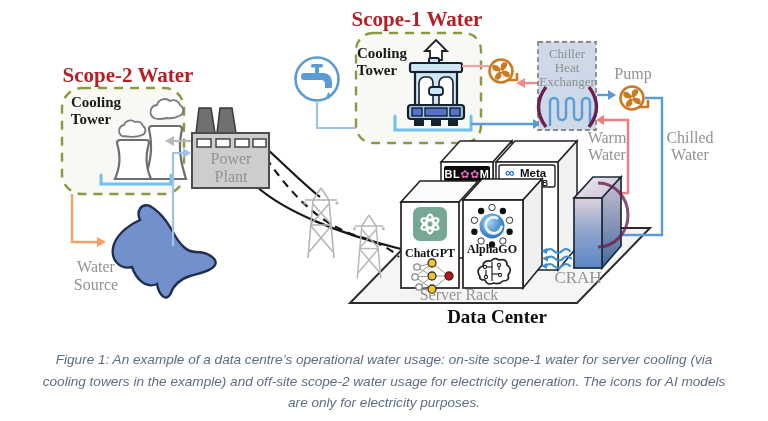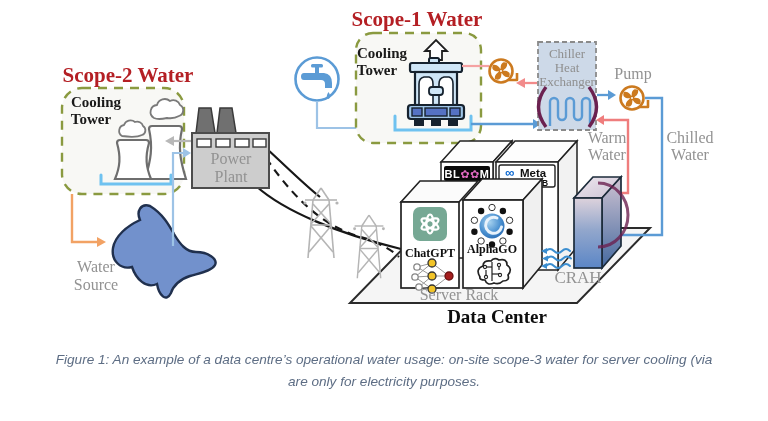--- a/index.html
+++ b/index.html
@@ -307,16 +307,17 @@
     <polygon points="602,198 621,177 621,246 602,268" fill="url(#crahSide)" stroke="#1c2b3a" stroke-width="1.7"></polygon>
     <rect x="574" y="198" width="28" height="70" fill="url(#crahFront)" stroke="#1c2b3a" stroke-width="1.7"></rect>
     <path d="M598,183 A30,32 0 0 1 598,247" fill="none" stroke="#6b2150" stroke-width="3" stroke-opacity="0.8"></path>
   </g>
   <text class="t-serif" x="578" y="283" text-anchor="middle" font-size="17" fill="#929292">CRAH</text>
 
   <text class="t-serif dclbl" x="497" y="323" text-anchor="middle">Data Center</text>
 </svg>
 
 <div class="caption">
-  <div>Figure 1: An example of a data centre’s operational water usage: on-site scope-3 water for server cooling (via</div>
+  <div>Figure 1: An example of a data centre’s operational water usage: on-site scope-1 water for server cooling (via</div>
+  <div>cooling towers in the example) and off-site scope-2 water usage for electricity generation. The icons for AI models</div>
   <div>are only for electricity purposes.</div>
 </div>
 </div>
 
 </body></html>

